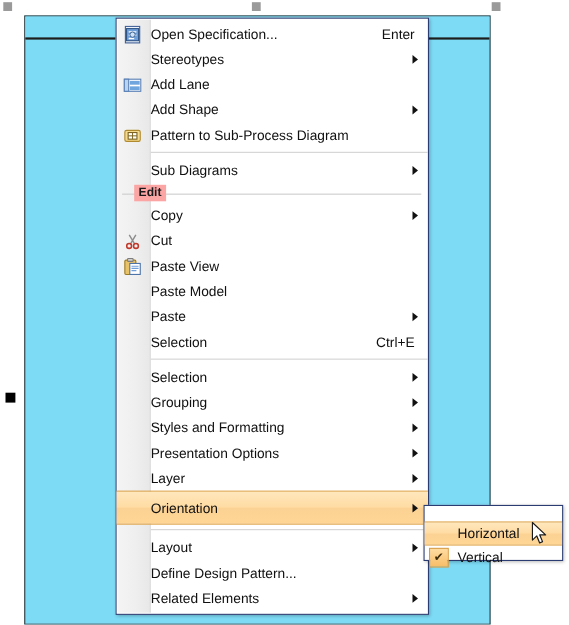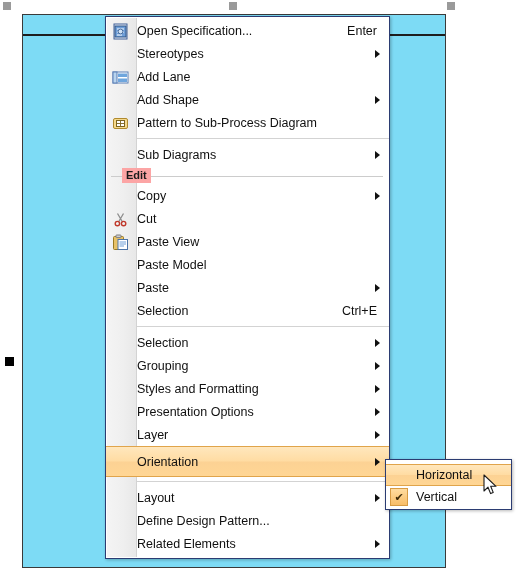--- a/index.html
+++ b/index.html
@@ -157,21 +157,21 @@
     font-size: 11px;
     font-weight: bold;
     color: #1a1a1a;
     line-height: 15px;
   }
 
   
   #sub-menu {
     left: 385px; top: 459px;
     width: 127px; height: 51px;
-    padding: 4px 0;
+    padding: 14px 0;
   }
   #sub-menu .mi {
     padding-left: 30px;
     height: 22px;
   }
   #sub-menu .chk {
     position: absolute;
     left: 4px; top: 50%;
     margin-top: -9px;
     width: 18px; height: 18px;

